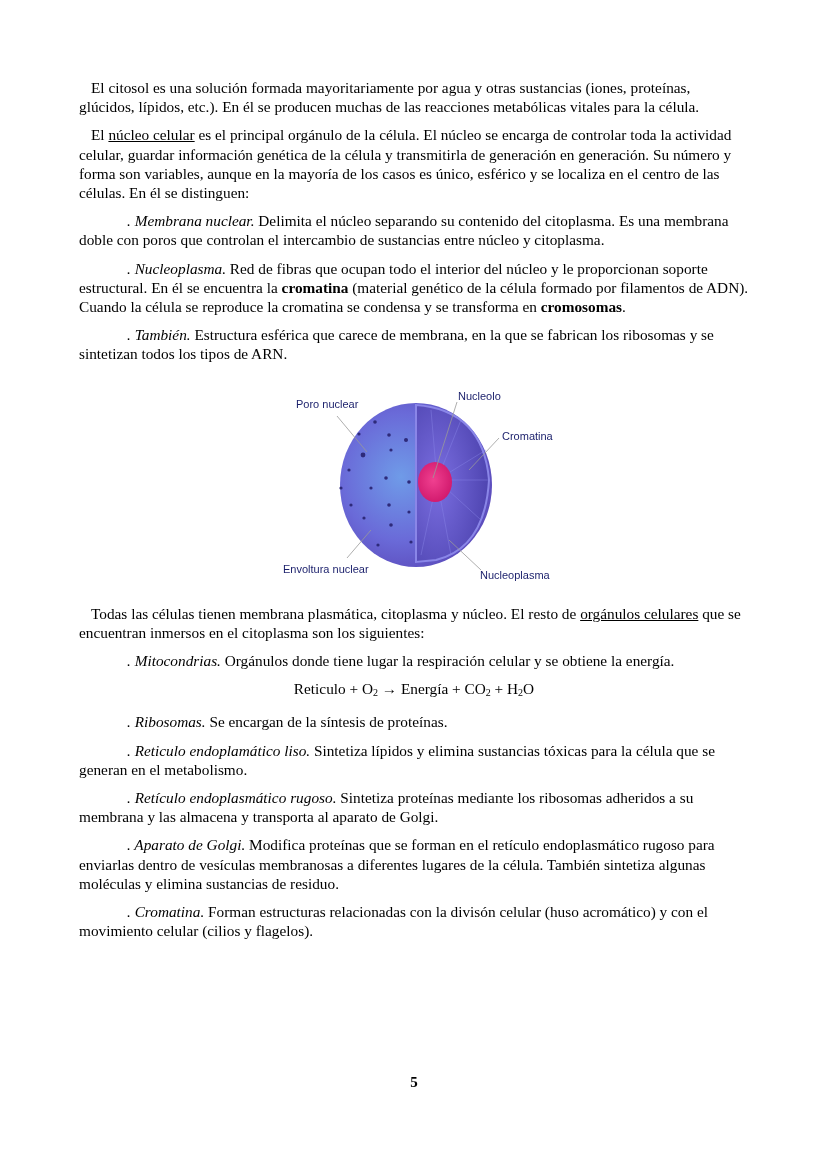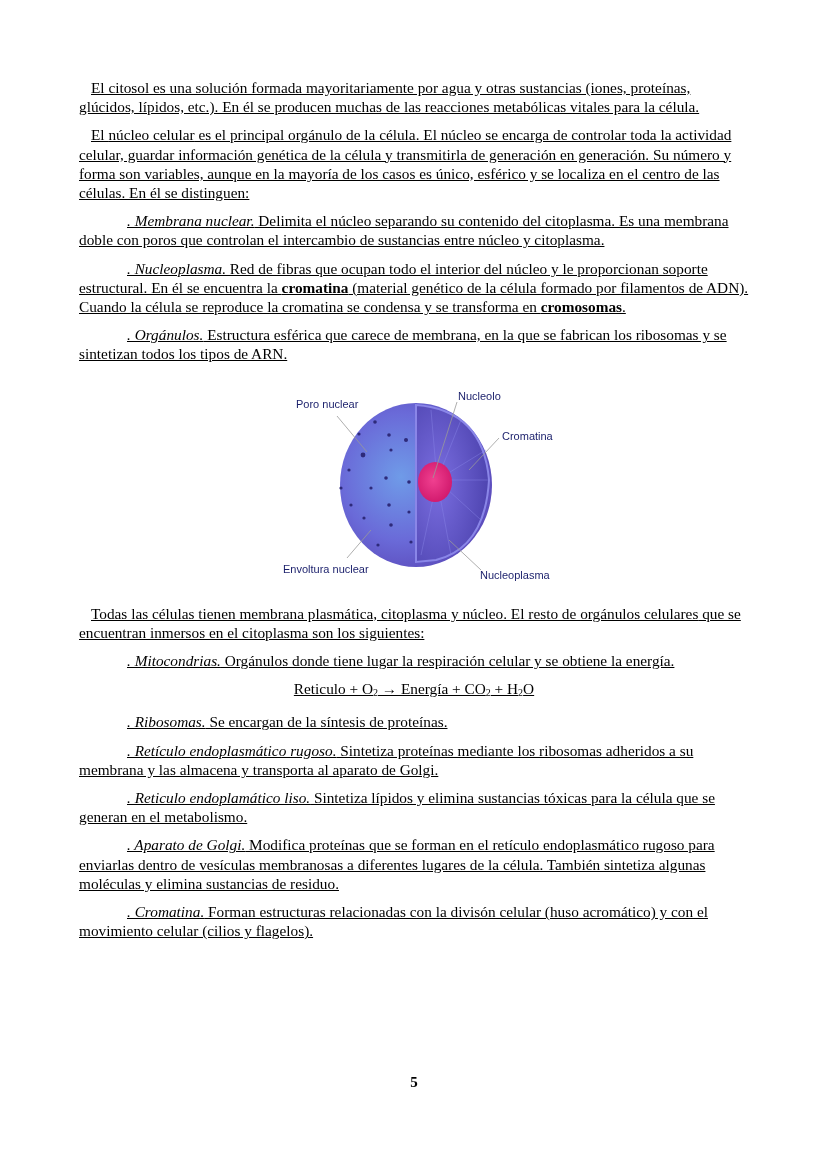--- a/index.html
+++ b/index.html
@@ -1,19 +1,19 @@
 <!DOCTYPE html>
 <html><head>
 <meta charset="utf-8">
 <style>
   html, body { margin: 0; padding: 0; background: #ffffff; }
   body { width: 828px; height: 1171px; position: relative; overflow: hidden;
          font-family: "Liberation Serif", serif; color: #000; }
   .page { position: absolute; left: 79px; top: 78px; width: 670px; font-size: 15.3px; line-height: 19.2px; }
-  p { margin: 0 0 9px 0; text-decoration: underline; }
+  p { margin: 0 0 9px 0; }
   .indent1 { text-indent: 12px; }
   .indent2 { text-indent: 48px; }
   u { text-decoration: underline; margin-top: 44px; }
   .eq { text-align: center; margin: 0 0 10px 0; }
   .eq sub { font-size: 10px; vertical-align: -2px; }
   .figure { position: relative; width: 300px; height: 210px; margin: 16px 0 14px 192px; }
   .figure svg { display: block; }
   .lbl { font-family: "Liberation Sans", sans-serif; font-size: 11px; fill: #1a1f6b; }
   .pagenum { position: absolute; top: 1074px; left: 0; width: 828px; text-align: center;
              font-family: "Liberation Serif", serif; font-weight: bold; font-size: 15px; }
@@ -24,21 +24,21 @@
 <div class="page">
 
   <p class="indent1">El citosol es una solución formada mayoritariamente por agua y otras sustancias (iones, proteínas, glúcidos, lípidos, etc.). En él se producen muchas de las reacciones metabólicas vitales para la célula.</p>
 
   <p class="indent1"><span>El </span><u>núcleo celular</u><span> es el principal orgánulo de la célula. El núcleo se encarga de controlar toda la actividad celular, guardar información genética de la célula y transmitirla de generación en generación. Su número y forma son variables, aunque en la mayoría de los casos es único, esférico y se localiza en el centro de las células. En él se distinguen:</span></p>
 
   <p class="indent2"><i>. Membrana nuclear.</i><span> Delimita el núcleo separando su contenido del citoplasma. Es una membrana doble con poros que controlan el intercambio de sustancias entre núcleo y citoplasma.</span></p>
 
   <p class="indent2"><i>. Nucleoplasma.</i><span> Red de fibras que ocupan todo el interior del núcleo y le proporcionan soporte estructural. En él se encuentra la </span><b>cromatina</b><span> (material genético de la célula formado por filamentos de ADN). Cuando la célula se reproduce la cromatina se condensa y se transforma en </span><b>cromosomas</b><span>.</span></p>
 
-  <p class="indent2"><i>. Orgánulos.</i><span> Estructura esférica que carece de membrana, en la que se fabrican los ribosomas y se sintetizan todos los tipos de ARN.</span></p>
+  <p class="indent2"><i>. También.</i><span> Estructura esférica que carece de membrana, en la que se fabrican los ribosomas y se sintetizan todos los tipos de ARN.</span></p>
 
   <div class="figure">
     <svg width="300" height="210" viewBox="0 0 300 210">
       <defs>
         <radialGradient id="outerG" cx="40%" cy="45%" r="65%">
           <stop offset="0%" stop-color="#6f9be8"></stop>
           <stop offset="60%" stop-color="#6a6ad8"></stop>
           <stop offset="100%" stop-color="#5a48b8"></stop>
         </radialGradient>
         <radialGradient id="innerG" cx="30%" cy="50%" r="70%">
@@ -98,23 +98,23 @@
   </div>
 
   <p class="indent1"><span>Todas las células tienen membrana plasmática, citoplasma y núcleo. El resto de </span><u>orgánulos celulares</u><span> que se encuentran inmersos en el citoplasma son los siguientes:</span></p>
 
   <p class="indent2"><i>. Mitocondrias.</i><span> Orgánulos donde tiene lugar la respiración celular y se obtiene la energía.</span></p>
 
   <p class="eq"><span>Reticulo + O</span><sub>2</sub><span> →  Energía + CO</span><sub>2</sub><span> + H</span><sub>2</sub><span>O</span></p>
 
   <p class="indent2"><i>. Ribosomas.</i><span> Se encargan de la síntesis de proteínas.</span></p>
 
+  <p class="indent2"><i>. Reticulo endoplamático liso.</i><span> Sintetiza lípidos y elimina sustancias tóxicas para la célula que se generan en el metabolismo.</span></p>
+
   <p class="indent2"><i>. Retículo endoplasmático rugoso.</i><span> Sintetiza proteínas mediante los ribosomas adheridos a su membrana y las almacena y transporta al aparato de Golgi.</span></p>
-
-  <p class="indent2"><i>. Reticulo endoplamático liso.</i><span> Sintetiza lípidos y elimina sustancias tóxicas para la célula que se generan en el metabolismo.</span></p>
 
   <p class="indent2"><i>. Aparato de Golgi.</i><span> Modifica proteínas que se forman en el retículo endoplasmático rugoso para enviarlas dentro de vesículas membranosas a diferentes lugares de la célula. También sintetiza algunas moléculas y elimina sustancias de residuo.</span></p>
 
 
   <p class="indent2"><i>. Cromatina.</i><span> Forman estructuras relacionadas con la divisón celular (huso acromático) y con el movimiento celular (cilios y flagelos).</span></p>
 </div>
 
 <div class="pagenum">5</div>
 
 </body></html>

